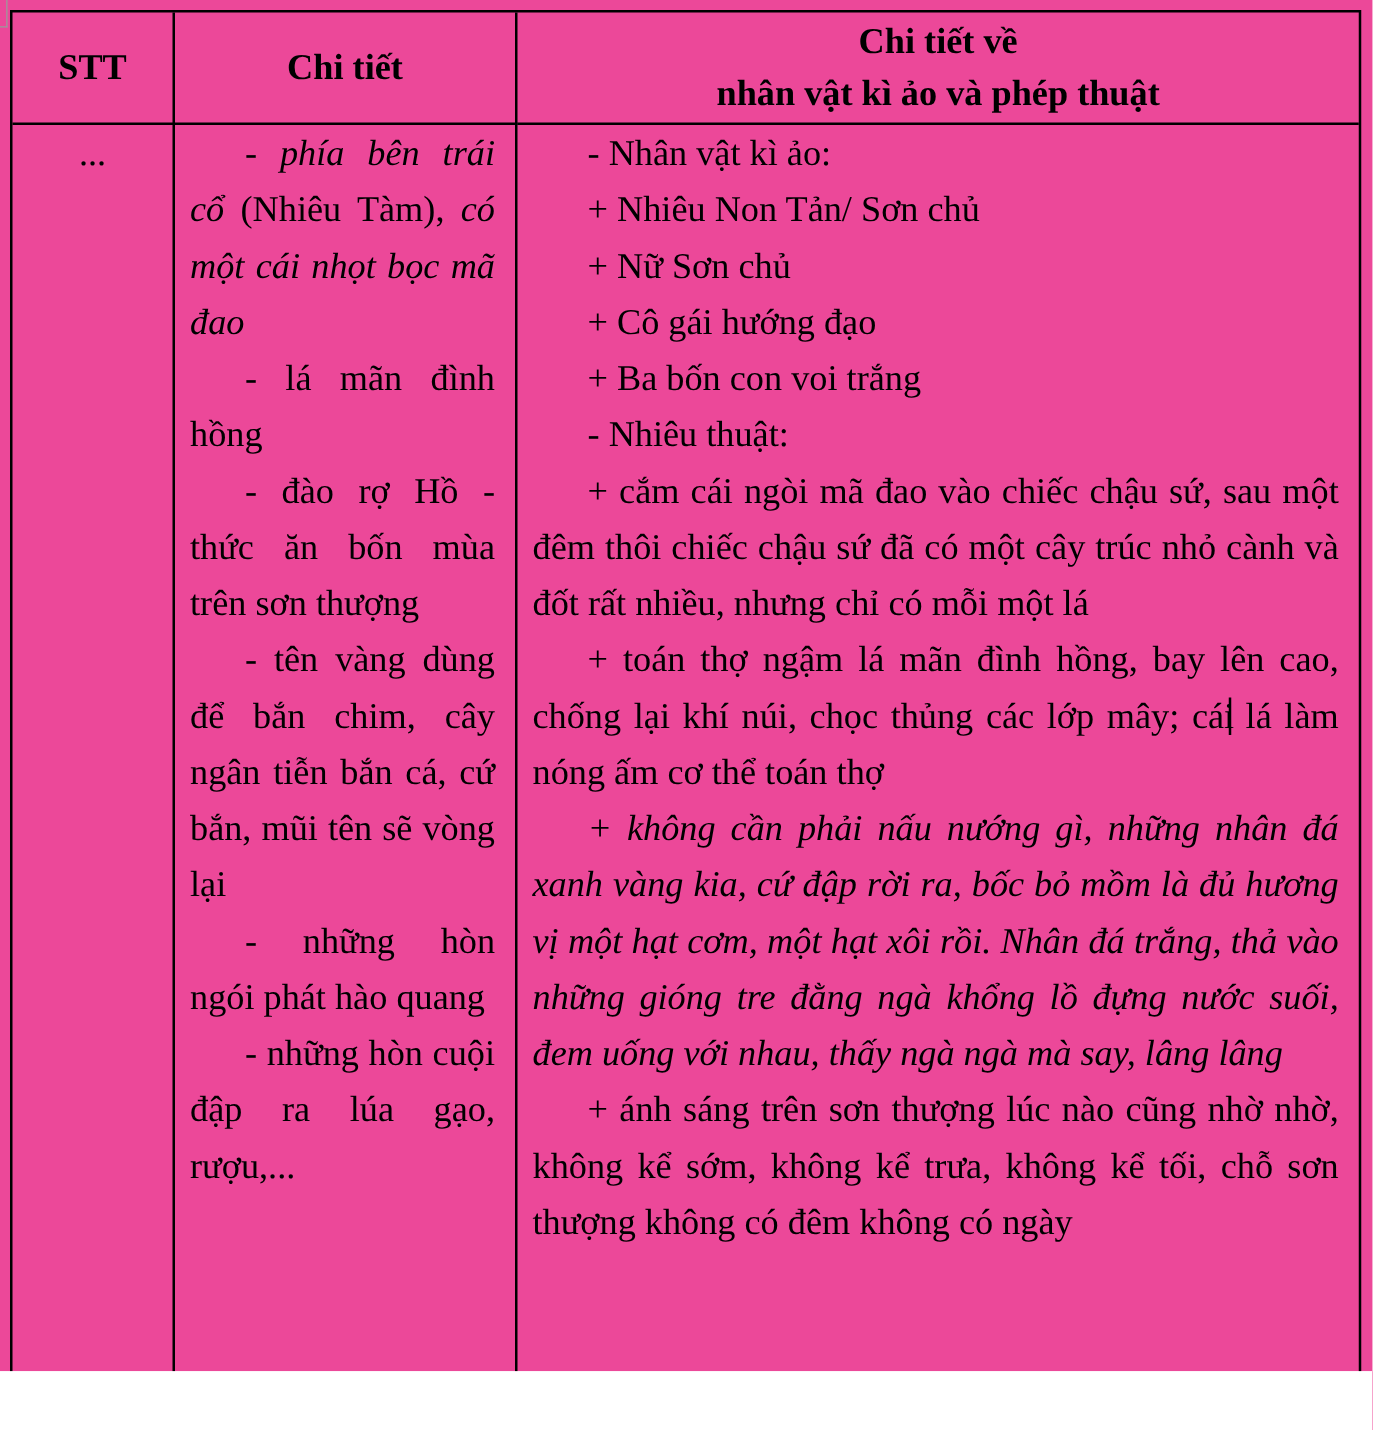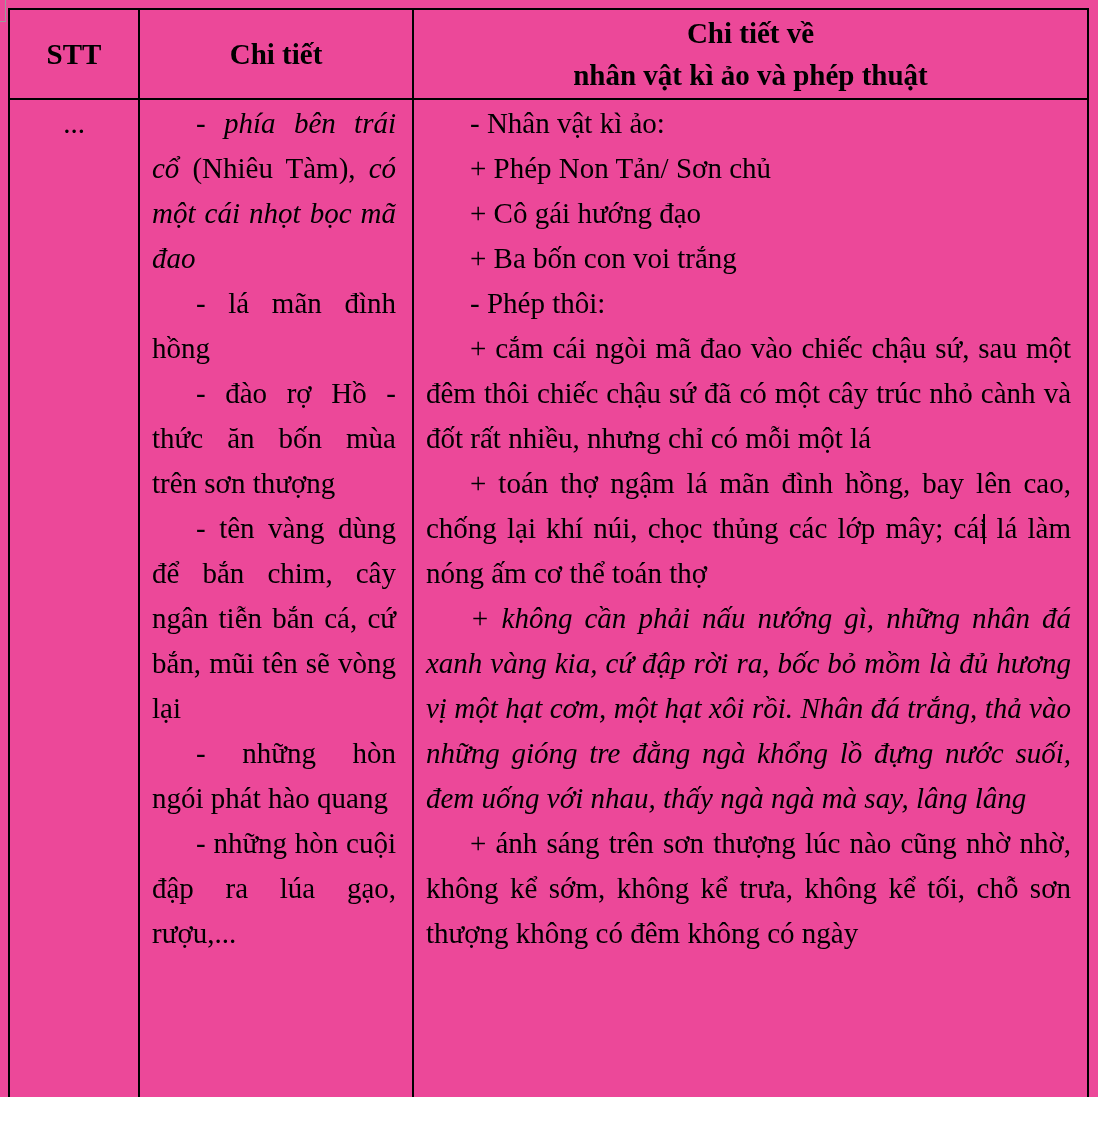--- a/index.html
+++ b/index.html
@@ -123,24 +123,25 @@
       <p class="para"><span class="it">- phía bên trái cổ </span><span>(Nhiêu Tàm), </span><span class="it">có một cái nhọt bọc mã đao</span></p>
       <p class="para"><span>- lá mãn đình hồng</span></p>
       <p class="para"><span>- đào rợ Hồ - thức ăn bốn mùa trên sơn thượng</span></p>
       <p class="para"><span>- tên vàng dùng để bắn chim, cây ngân tiễn bắn cá, cứ bắn, mũi tên sẽ vòng lại</span></p>
       <p class="para"><span>- những hòn ngói phát hào quang</span></p>
       <p class="para"><span>- những hòn cuội đập ra lúa gạo, rượu,...</span></p>
     </div>
 
     <div class="cell body-cell">
       <p class="para"><span>- Nhân vật kì ảo:</span></p>
-      <p class="para"><span>+ Phép Non Tản/ Sơn chủ</span></p>
+      <p class="para"><span>+ Nhiêu Non Tản/ Sơn chủ</span></p>
+      <p class="para"><span>+ Nữ Sơn chủ</span></p>
       <p class="para"><span>+ Cô gái hướng đạo</span></p>
       <p class="para"><span>+ Ba bốn con voi trắng</span></p>
-      <p class="para"><span>- Phép thôi:</span></p>
+      <p class="para"><span>- Nhiêu thuật:</span></p>
       <p class="para"><span>+ cắm cái ngòi mã đao vào chiếc chậu sứ, sau một đêm thôi chiếc chậu sứ đã có một cây trúc nhỏ cành và đốt rất nhiều, nhưng chỉ có mỗi một lá</span></p>
       <p class="para"><span>+ toán thợ ngậm lá mãn đình hồng, bay lên cao, chống lại khí núi, chọc thủng các lớp mây; cái</span><span class="caret"></span><span> lá làm nóng ấm cơ thể toán thợ</span></p>
       <p class="para"><span class="it">+ không cần phải nấu nướng gì, những nhân đá xanh vàng kia, cứ đập rời ra, bốc bỏ mồm là đủ hương vị một hạt cơm, một hạt xôi rồi. Nhân đá trắng, thả vào những gióng tre đằng ngà khổng lồ đựng nước suối, đem uống với nhau, thấy ngà ngà mà say, lâng lâng</span></p>
       <p class="para"><span>+ ánh sáng trên sơn thượng lúc nào cũng nhờ nhờ, không kể sớm, không kể trưa, không kể tối, chỗ sơn thượng không có đêm không có ngày</span></p>
     </div>
 
   </div>
 
   <div class="artifact-tl"></div>
   <div class="artifact-br"></div>

